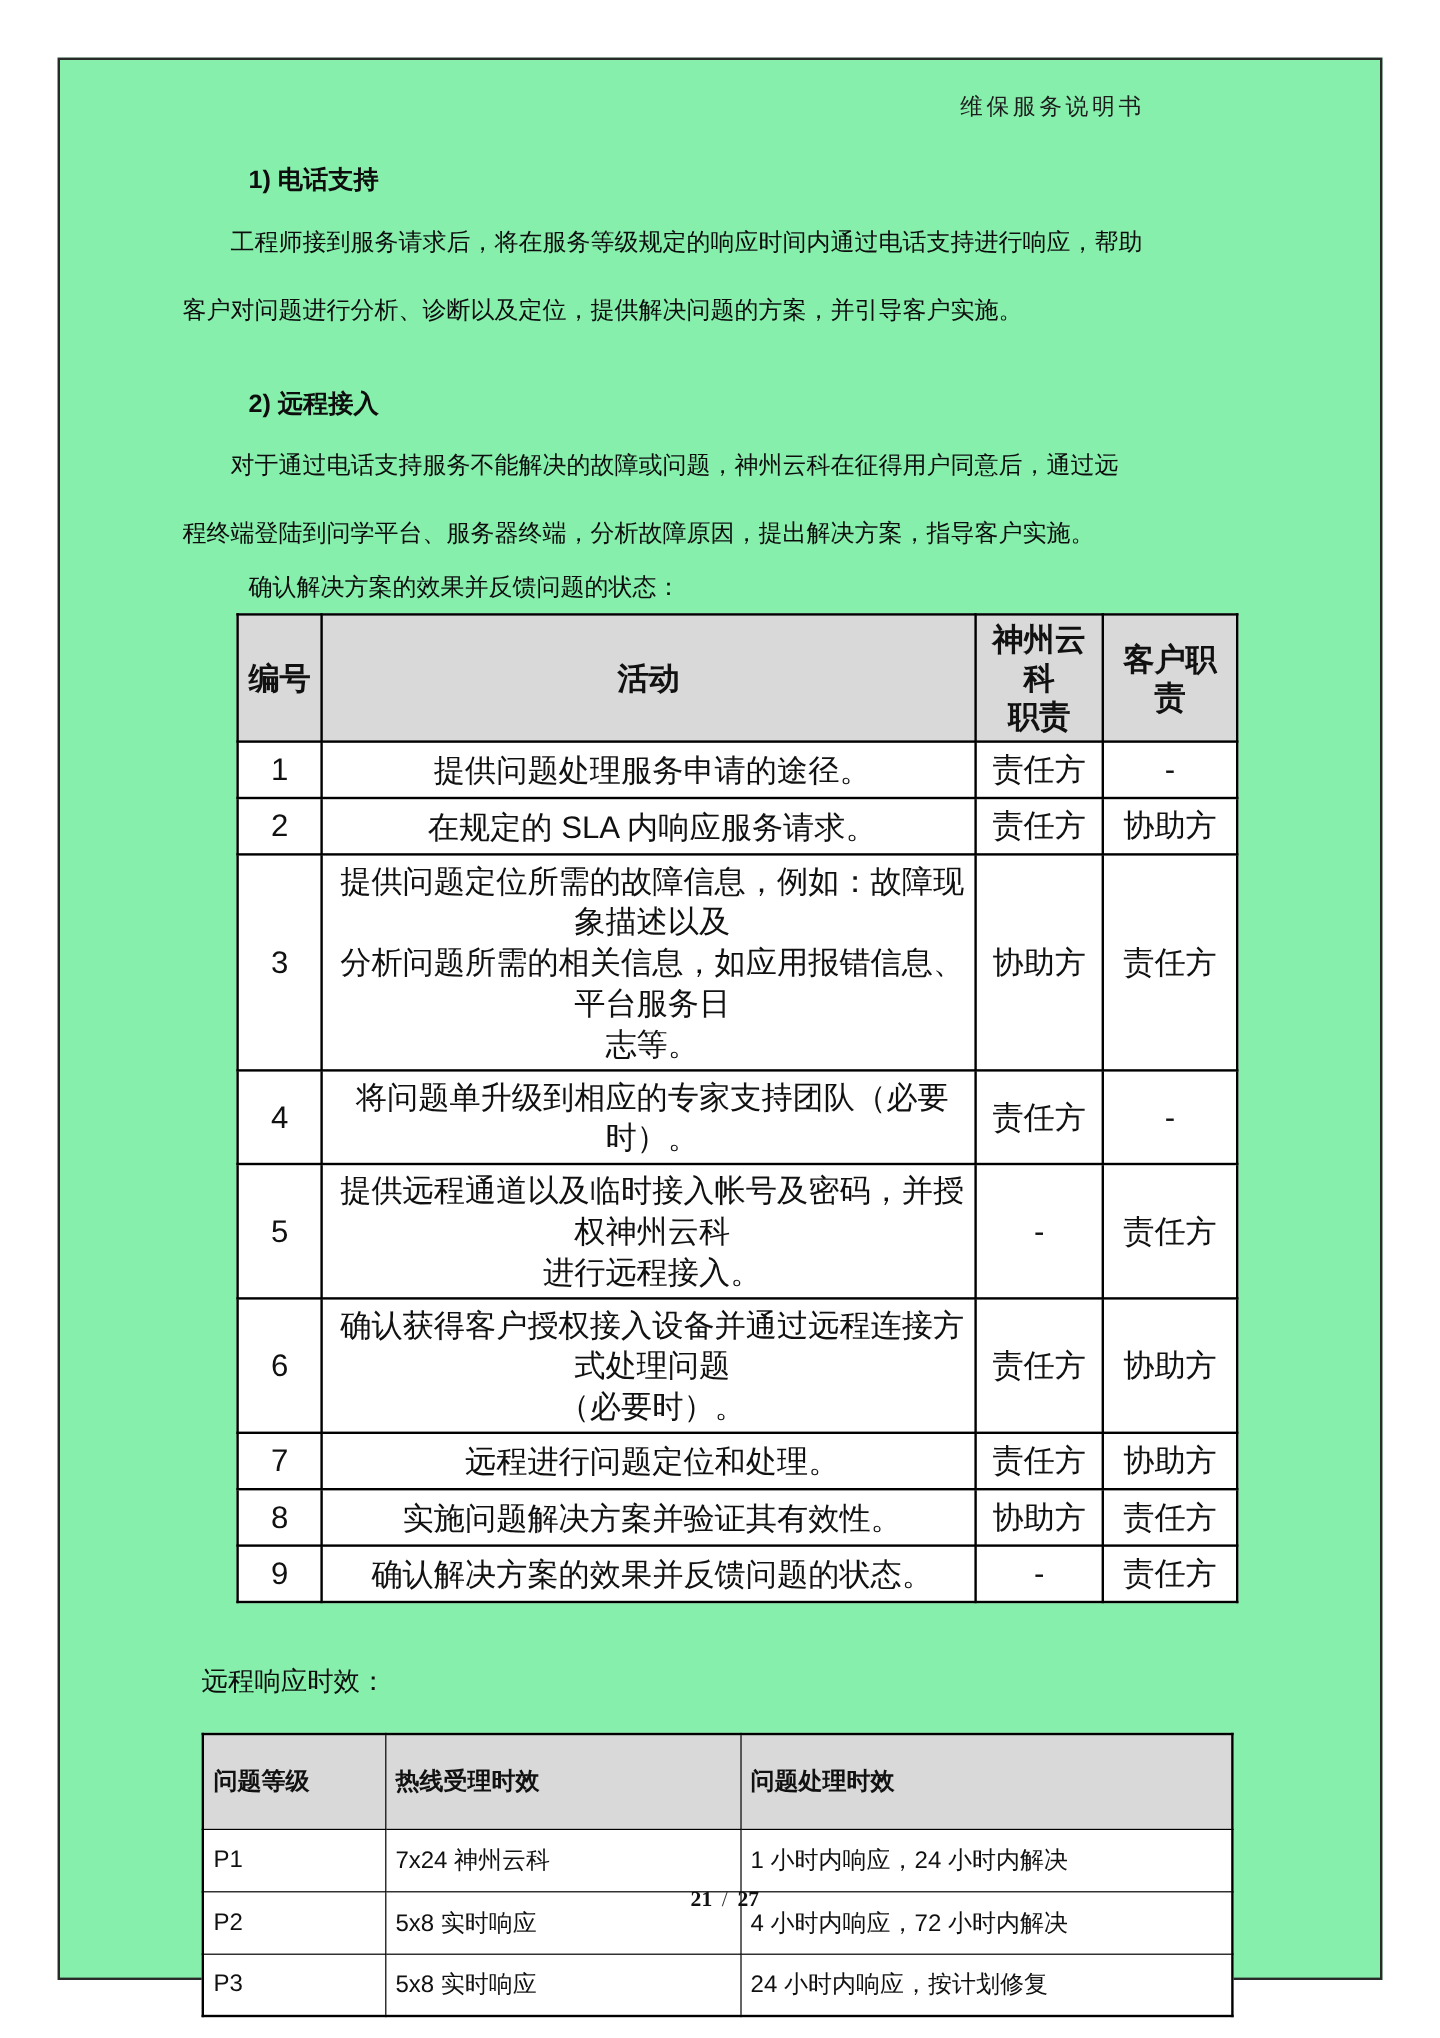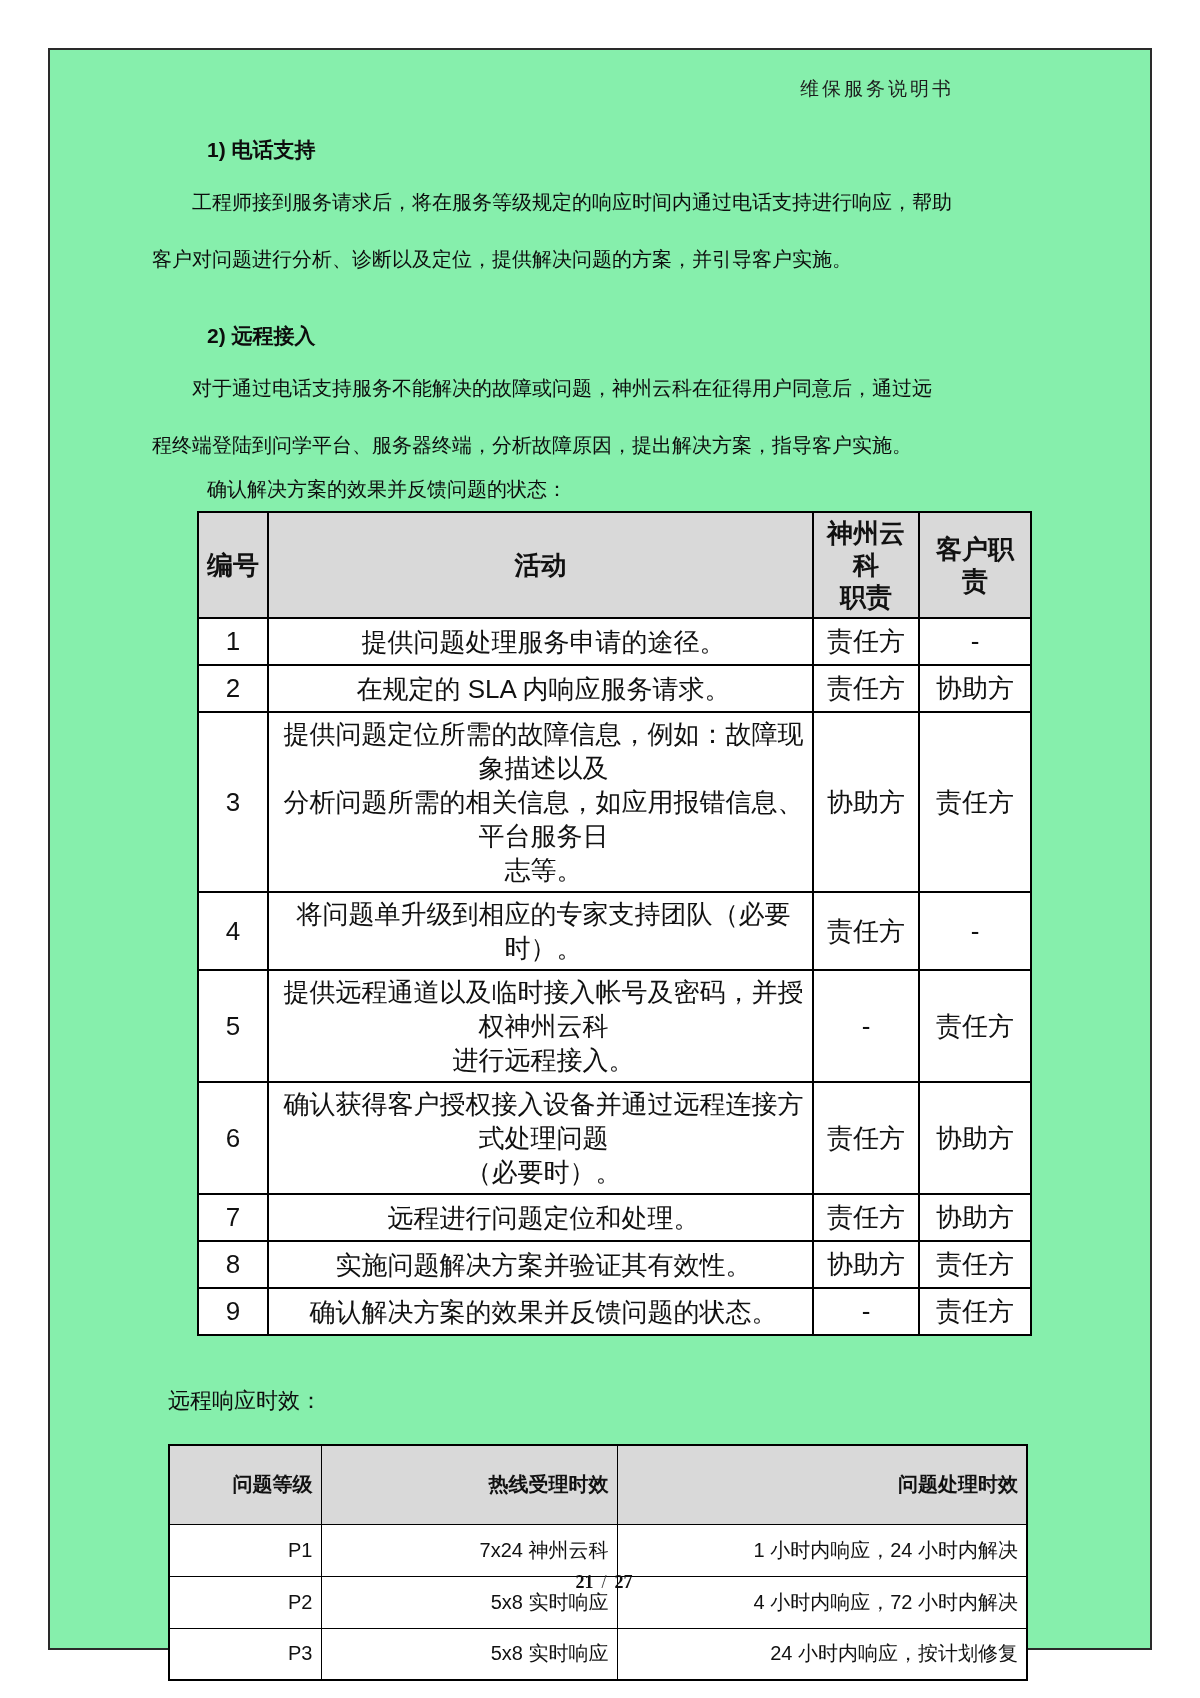--- a/index.html
+++ b/index.html
@@ -88,21 +88,21 @@
     color: #0d0d0d;
   }
   .sla-table {
     margin: 28px 0 0 16px;
     width: 858px;
     font-size: 20px;
   }
   .sla-table th, .sla-table td {
     border: 1.5px solid #000000;
     vertical-align: middle;
-    text-align: right;
+    text-align: left;
     padding: 4px 8px;
   }
   .sla-table { border: 2px solid #000000; }
   .sla-table thead th {
     background: #d9d9d9;
     font-weight: bold;
     height: 79px;
   }
   .sla-table tbody td { height: 52px; }
   

